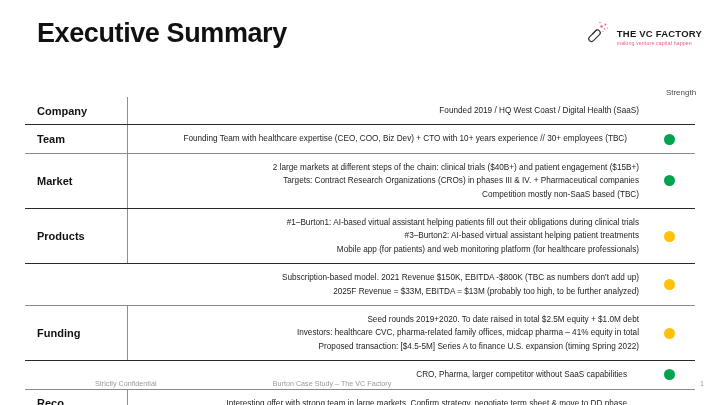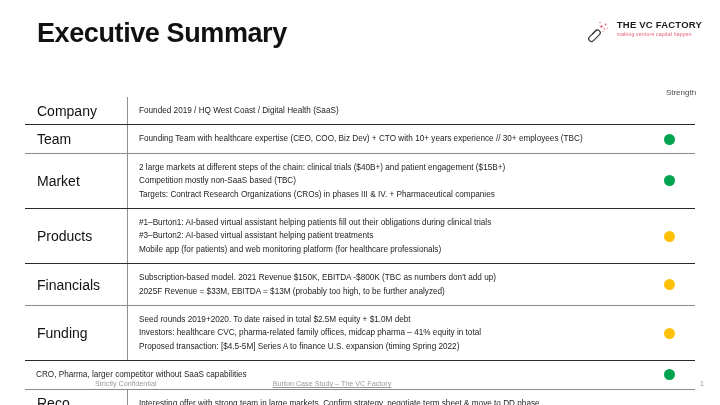--- a/index.html
+++ b/index.html
@@ -36,21 +36,21 @@
     line-height: 1.1;
     white-space: nowrap;
   }
 
   
   .brand {
     position: absolute;
     right: 18px;
     top: 20px;
     display: flex;
-    align-items: flex-start;
+    align-items: flex-end;
     gap: 6px;
   }
   .brand-mark {
     width: 26px;
     height: 26px;
     flex: 0 0 26px;
     display: block;
   }
   .brand-text {
     display: flex;
@@ -103,35 +103,36 @@
   }
   .row:last-child {
     border-bottom: 1.2px solid #8a8a8a;
   }
 
   .cell-label {
     width: 103px;
     flex: 0 0 103px;
     display: flex;
     align-items: center;
-    font-size: 14px;
-    font-weight: 400;
+    font-size: 11px;
+    font-weight: 700;
     color: #111111;
     padding-left: 12px;
     box-sizing: border-box;
     border-right: 1.1px solid #8f8f8f;
   }
 
   .cell-body {
     flex: 1 1 auto;
     display: flex;
     flex-direction: column;
     justify-content: center;
     padding: 7px 4px 7px 11px;
     box-sizing: border-box;
+    align-items: flex-end;
   }
   .cell-body .line {
     font-size: 8.2px;
     line-height: 13.4px;
     color: #1d1d1d;
     white-space: nowrap;
   }
 
   .cell-strength {
     width: 52px;
@@ -145,21 +146,21 @@
     height: 11px;
     border-radius: 50%;
     display: block;
   }
   .dot.empty {
     background: transparent;
   }
 
   
   .h1 { min-height: 26px; }
-  .h2 { min-height: 27px; }
+  .h2 { min-height: 27px; gap: 12px; }
   .h3 { min-height: 47px; }
 
   
   .footer {
     position: absolute;
     left: 0;
     top: 379px;
     width: 720px;
     height: 16px;
     font-size: 7.2px;
@@ -172,21 +173,20 @@
     top: 0;
     white-space: nowrap;
   }
   .footer-center {
     position: absolute;
     left: 0;
     top: 0;
     width: 584px;
     text-align: center;
     white-space: nowrap;
-    text-decoration: underline;
   }
   .footer-right {
     position: absolute;
     right: 56px;
     top: 0;
     white-space: nowrap;
   }
 </style>
 </head>
 <body>
@@ -237,42 +237,41 @@
       </div>
       <div class="cell-strength">
         <span class="dot" style="background:#00A44F"></span>
       </div>
     </div>
 
     <div class="row h3">
       <div class="cell-label">Market</div>
       <div class="cell-body">
         <div class="line">2 large markets at different steps of the chain: clinical trials ($40B+) and patient engagement ($15B+)</div>
+        <div class="line">Targets: Contract Research Organizations (CROs) in phases III &amp; IV. + Pharmaceutical companies</div>
         <div class="line">Competition mostly non-SaaS based (TBC)</div>
-        <div class="line">Targets: Contract Research Organizations (CROs) in phases III &amp; IV. + Pharmaceutical companies</div>
       </div>
       <div class="cell-strength">
         <span class="dot" style="background:#00A44F"></span>
       </div>
     </div>
 
     <div class="row h3">
       <div class="cell-label">Products</div>
       <div class="cell-body">
         <div class="line">#1–Burton1: AI-based virtual assistant helping patients fill out their obligations during clinical trials</div>
         <div class="line">#3–Burton2: AI-based virtual assistant helping patient treatments</div>
         <div class="line">Mobile app (for patients) and web monitoring platform (for healthcare professionals)</div>
       </div>
       <div class="cell-strength">
         <span class="dot" style="background:#FFC107"></span>
       </div>
     </div>
 
     <div class="row thin">
-      <div class="cell-label">Financials</div>
       <div class="cell-body">
         <div class="line">Subscription-based model. 2021 Revenue $150K, EBITDA -$800K (TBC as numbers don't add up)</div>
         <div class="line">2025F Revenue = $33M, EBITDA = $13M (probably too high, to be further analyzed)</div>
       </div>
       <div class="cell-strength">
         <span class="dot" style="background:#FFC107"></span>
       </div>
     </div>
 
     <div class="row h3">

